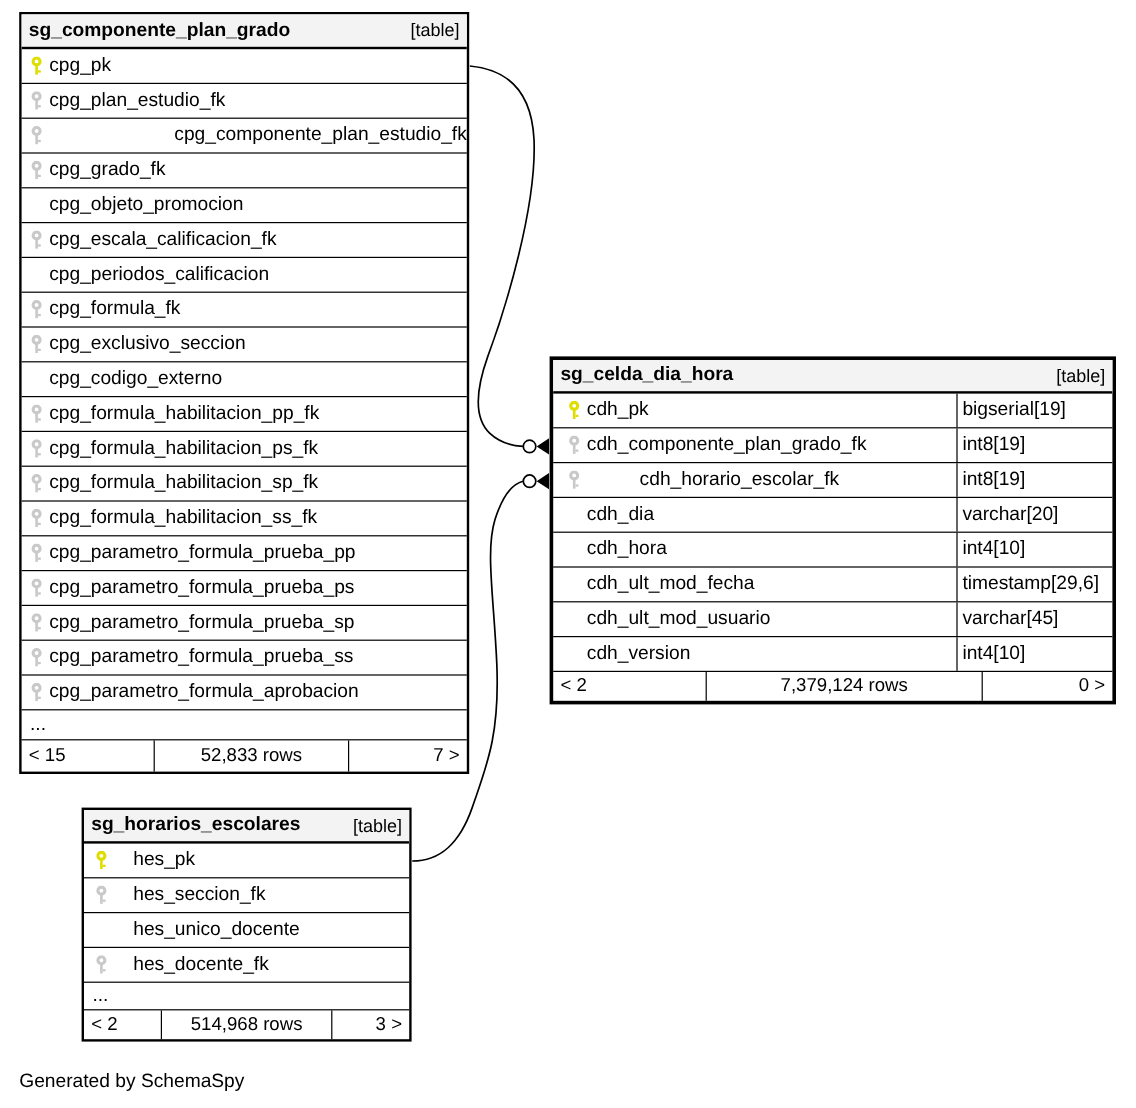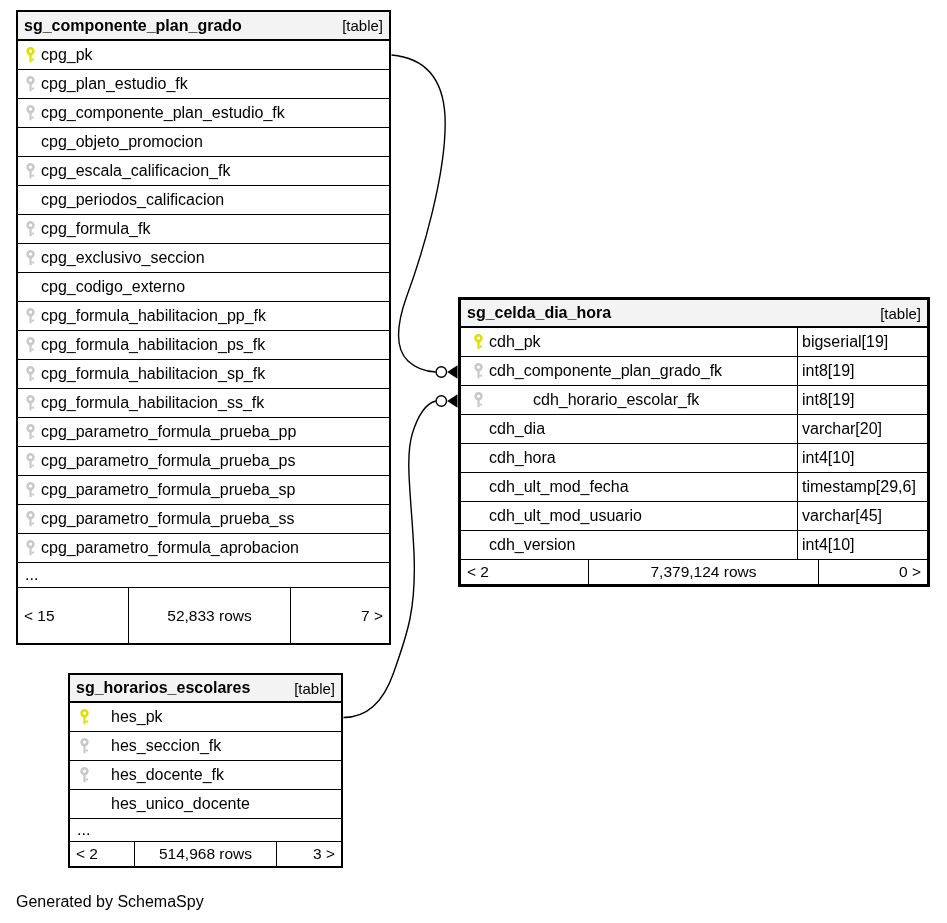--- a/index.html
+++ b/index.html
@@ -66,30 +66,42 @@
             <span class="iconbox" style="margin-left: 7px; width: 16px;">
               <svg width="11" height="16" viewBox="0 0 11 16">
                 <circle cx="5.5" cy="4.2" r="2.9" fill="none" stroke="#c9c9c9" stroke-width="2.6"></circle>
                 <rect x="4.4" y="6.8" width="2.2" height="8.4" fill="#c9c9c9"></rect>
                 <rect x="6.6" y="11.6" width="2.4" height="1.9" fill="#c9c9c9"></rect>
               </svg>
             </span>
             <span class="colname">cpg_plan_estudio_fk</span>
           </div>
         </div>
-        <div class="row" style="height: 29px;">
+        <div class="row" style="height: 29px; text-align: right;">
           <div class="colnamewrap" style="display: flex; align-items: center; flex: 1 1 auto;">
             <span class="iconbox" style="margin-left: 7px; width: 16px;">
               <svg width="11" height="16" viewBox="0 0 11 16">
                 <circle cx="5.5" cy="4.2" r="2.9" fill="none" stroke="#c9c9c9" stroke-width="2.6"></circle>
                 <rect x="4.4" y="6.8" width="2.2" height="8.4" fill="#c9c9c9"></rect>
                 <rect x="6.6" y="11.6" width="2.4" height="1.9" fill="#c9c9c9"></rect>
               </svg>
             </span>
             <span class="colname">cpg_componente_plan_estudio_fk</span>
+          </div>
+        </div>
+        <div class="row" style="height: 29px;">
+          <div class="colnamewrap" style="display: flex; align-items: center; flex: 1 1 auto;">
+            <span class="iconbox" style="margin-left: 7px; width: 16px;">
+              <svg width="11" height="16" viewBox="0 0 11 16">
+                <circle cx="5.5" cy="4.2" r="2.9" fill="none" stroke="#c9c9c9" stroke-width="2.6"></circle>
+                <rect x="4.4" y="6.8" width="2.2" height="8.4" fill="#c9c9c9"></rect>
+                <rect x="6.6" y="11.6" width="2.4" height="1.9" fill="#c9c9c9"></rect>
+              </svg>
+            </span>
+            <span class="colname">cpg_grado_fk</span>
           </div>
         </div>
         <div class="row" style="height: 29px;">
           <div class="colnamewrap" style="display: flex; align-items: center; flex: 1 1 auto;">
             <span class="iconbox" style="margin-left: 7px; width: 16px;"></span>
             <span class="colname">cpg_objeto_promocion</span>
           </div>
         </div>
         <div class="row" style="height: 29px;">
           <div class="colnamewrap" style="display: flex; align-items: center; flex: 1 1 auto;">
@@ -363,34 +375,34 @@
                 <circle cx="5.5" cy="4.2" r="2.9" fill="none" stroke="#c9c9c9" stroke-width="2.6"></circle>
                 <rect x="4.4" y="6.8" width="2.2" height="8.4" fill="#c9c9c9"></rect>
                 <rect x="6.6" y="11.6" width="2.4" height="1.9" fill="#c9c9c9"></rect>
               </svg>
             </span>
             <span class="colname">hes_seccion_fk</span>
           </div>
         </div>
         <div class="row" style="height: 29px;">
           <div class="colnamewrap" style="display: flex; align-items: center; flex: 1 1 auto;">
-            <span class="iconbox" style="margin-left: 9px; width: 32px;">
-              <svg width="11" height="16" viewBox="0 0 11 16">
-                <circle cx="5.5" cy="4.2" r="2.9" fill="none" stroke="#c9c9c9" stroke-width="2.6"></circle>
-                <rect x="4.4" y="6.8" width="2.2" height="8.4" fill="#c9c9c9"></rect>
-                <rect x="6.6" y="11.6" width="2.4" height="1.9" fill="#c9c9c9"></rect>
-              </svg>
-            </span>
-            <span class="colname">hes_docente_fk</span>
-          </div>
-        </div>
-        <div class="row" style="height: 29px;">
-          <div class="colnamewrap" style="display: flex; align-items: center; flex: 1 1 auto;">
             <span class="iconbox" style="margin-left: 9px; width: 32px;"></span>
             <span class="colname">hes_unico_docente</span>
+          </div>
+        </div>
+        <div class="row" style="height: 29px;">
+          <div class="colnamewrap" style="display: flex; align-items: center; flex: 1 1 auto;">
+            <span class="iconbox" style="margin-left: 9px; width: 32px;">
+              <svg width="11" height="16" viewBox="0 0 11 16">
+                <circle cx="5.5" cy="4.2" r="2.9" fill="none" stroke="#c9c9c9" stroke-width="2.6"></circle>
+                <rect x="4.4" y="6.8" width="2.2" height="8.4" fill="#c9c9c9"></rect>
+                <rect x="6.6" y="11.6" width="2.4" height="1.9" fill="#c9c9c9"></rect>
+              </svg>
+            </span>
+            <span class="colname">hes_docente_fk</span>
           </div>
         </div>
         <div class="ellipsisrow" style="height: 23px; padding-left: 7px;">...</div>
         <div class="footer">
           <div class="fcell left" style="width: 64px;">&lt; 2</div>
           <div class="fcell mid" style="width: 142px;">514,968 rows</div>
           <div class="fcell right">3 &gt;</div>
         </div>
       </div>
     </div>

